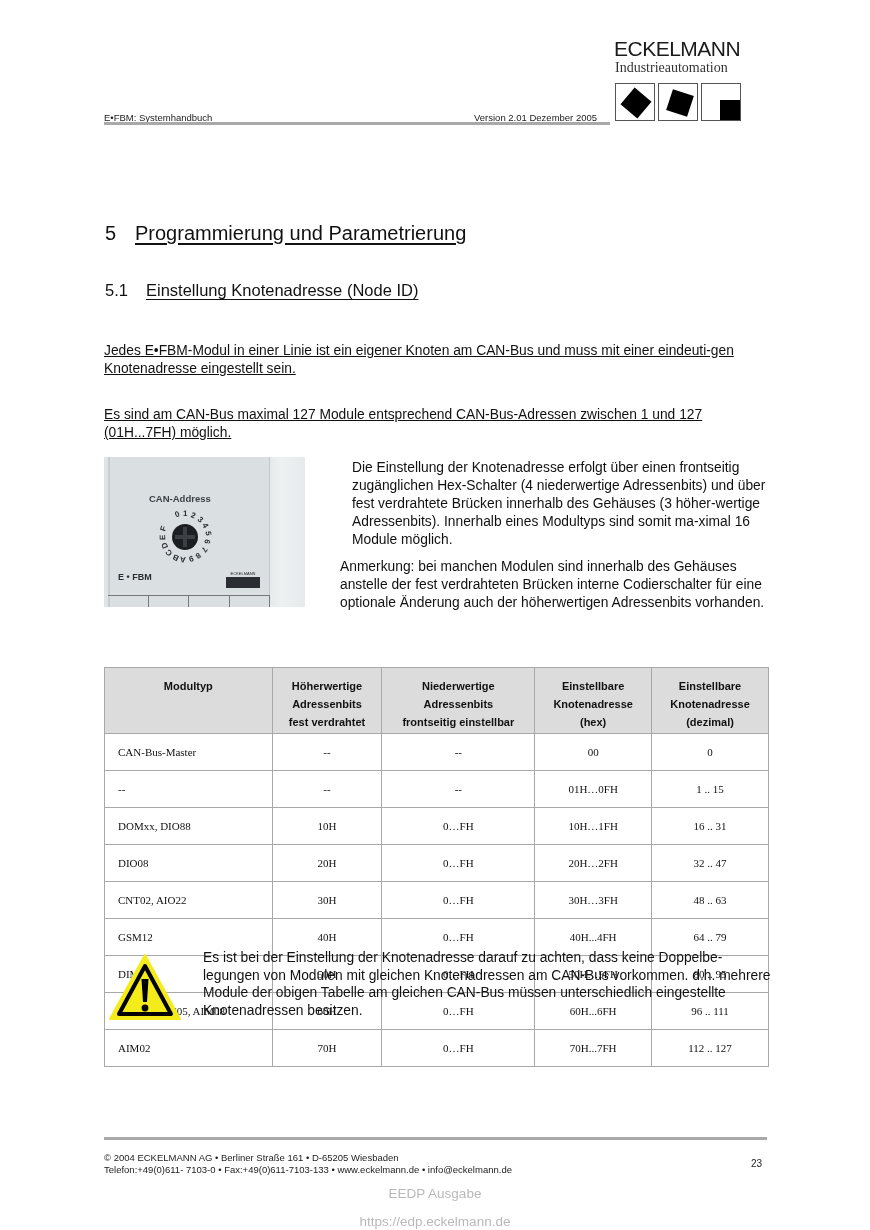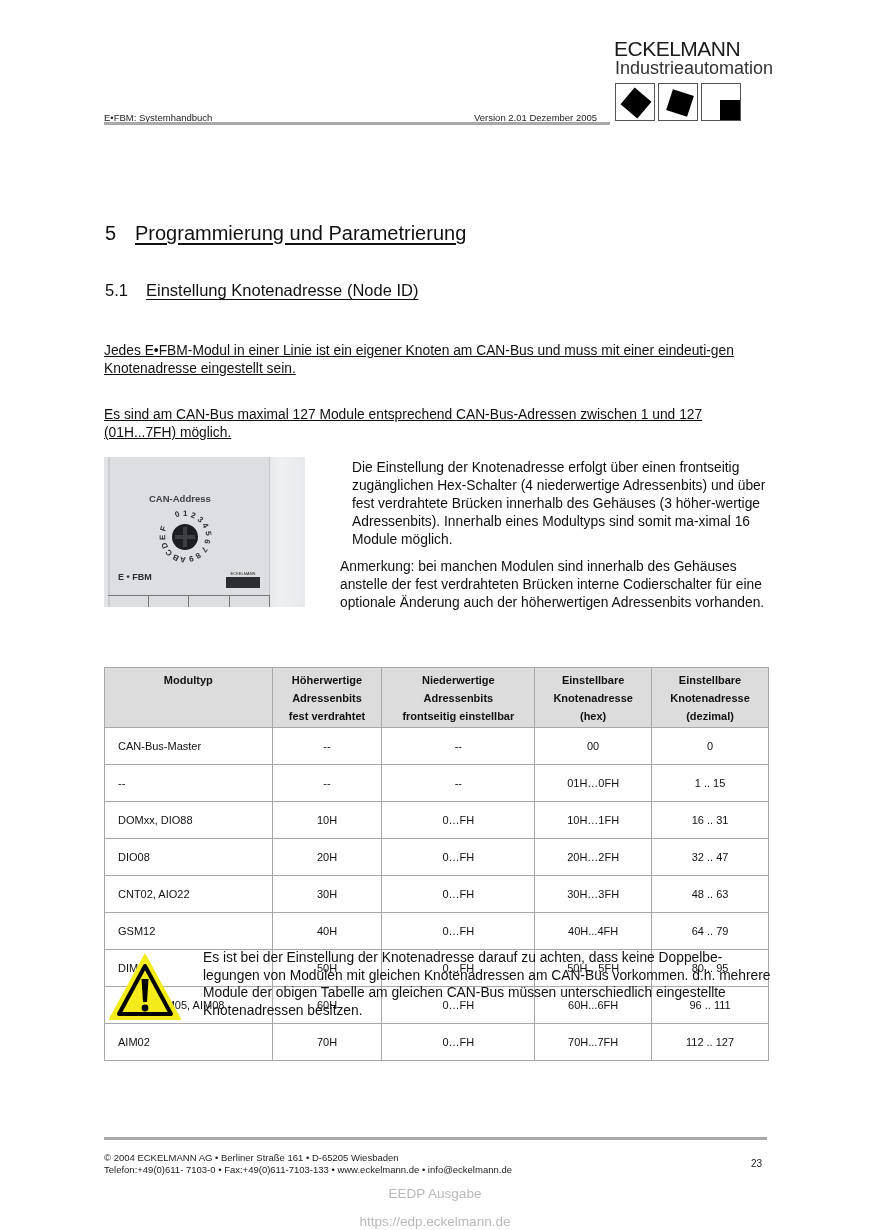--- a/index.html
+++ b/index.html
@@ -5,21 +5,21 @@
     * { margin: 0; padding: 0; box-sizing: border-box; }
     html, body { width: 870px; height: 1230px; background: #ffffff; }
     body { position: relative; font-family: "Liberation Sans", sans-serif; color: #111; overflow: hidden; }
 
     .hdr-left { position: absolute; left: 104px; top: 112px; font-size: 9.5px; color: #222; }
     .hdr-right { position: absolute; left: 474px; top: 112px; font-size: 9.5px; color: #222; }
     .hdr-rule { position: absolute; left: 104px; top: 122px; width: 506px; height: 3px; background: #a9a9a9; }
 
     .logo { position: absolute; left: 612px; top: 38px; width: 160px; }
     .logo-name { font-size: 21px; letter-spacing: -0.5px; color: #1a1a1a; line-height: 22px; padding-left: 2px; font-weight: normal; }
-    .logo-sub { font-size: 18px; color: #333; line-height: 16px; padding-left: 3px; }
+    .logo-sub { font-size: 14px; color: #333; line-height: 16px; padding-left: 3px; font-family: Liberation Serif, serif; }
     .logo-boxes { display: flex; gap: 3px; margin-top: 7px; padding-left: 3px; }
     .logo-box { width: 40px; height: 38px; border: 1.5px solid #555; position: relative; overflow: hidden; background: #fff; }
     .logo-box .sq { position: absolute; background: #000; }
     .b1 .sq { width: 22px; height: 22px; left: 9px; top: 8px; transform: rotate(40deg); }
     .b2 .sq { width: 22px; height: 22px; left: 10px; top: 8px; transform: rotate(18deg); }
     .b3 .sq { width: 20px; height: 20px; right: 0; bottom: 0; }
 
     .h1 { position: absolute; left: 105px; top: 222px; font-size: 20px; color: #111; }
     .h1 .num { display: inline-block; width: 30px; }
     .h1 .title { text-decoration: underline; text-underline-offset: 3px; }
@@ -45,22 +45,22 @@
     .photo .mini-logo .blk { width: 34px; height: 11px; background: #2a2e33; margin-top: 1px; }
     .photo .grid { position: absolute; left: 4px; top: 138px; width: 162px; height: 12px; border-top: 1px solid #777; display: flex; }
     .photo .grid div { flex: 1; border-right: 1px solid #777; }
 
     .side { position: absolute; left: 340px; width: 425px; font-size: 13.8px; line-height: 18px; color: #111; }
     .s1 { top: 459px; margin-left: 12px; }
     .s2 { top: 558px; }
 
     table.mod { position: absolute; left: 104px; top: 667px; width: 665px; border-collapse: collapse; font-size: 11px; color: #111; }
     table.mod th, table.mod td { border: 1px solid #a8a8a8; }
-    table.mod th { background: #dcdcdc; font-weight: bold; padding: 3px 4px 2px; line-height: 18px; vertical-align: top; height: 55px; }
-    table.mod td { height: 22.5px; padding: 12px 4px; text-align: center; }
+    table.mod th { background: #dcdcdc; font-weight: bold; padding: 9px 4px 2px; line-height: 18px; vertical-align: top; height: 55px; }
+    table.mod td { height: 22.5px; padding: 12px 4px; text-align: center; font-family: Liberation Serif, serif; }
     table.mod td.first { text-align: left; padding-left: 13px; }
     table.mod col.c1 { width: 168px; }
     table.mod col.c2 { width: 110px; }
     table.mod col.c3 { width: 153px; }
     table.mod col.c4 { width: 117px; }
     table.mod col.c5 { width: 117px; }
 
     .warn-icon { position: absolute; left: 108px; top: 953px; width: 74px; height: 68px; }
     .warn-text { position: absolute; left: 203px; top: 949px; width: 570px; font-size: 13.8px; line-height: 17.5px; color: #111; }
 

